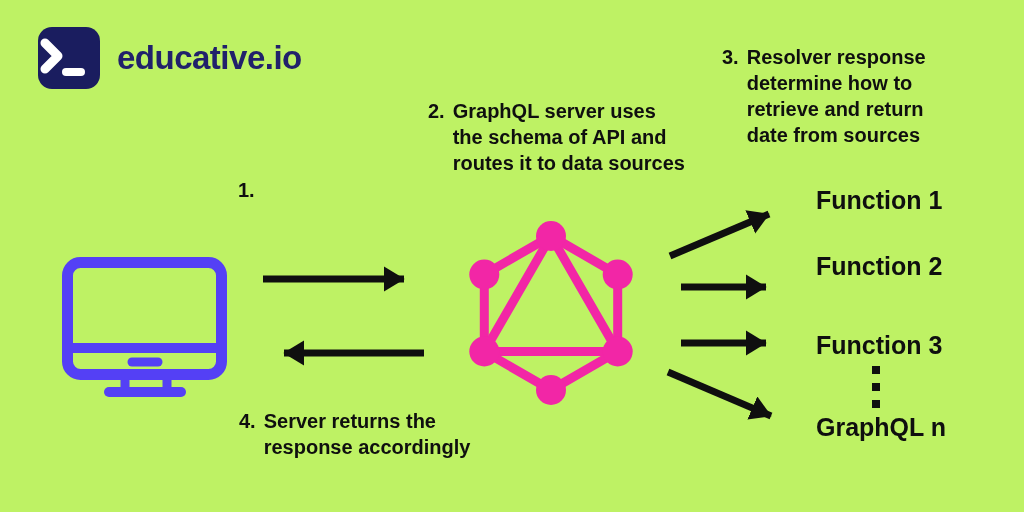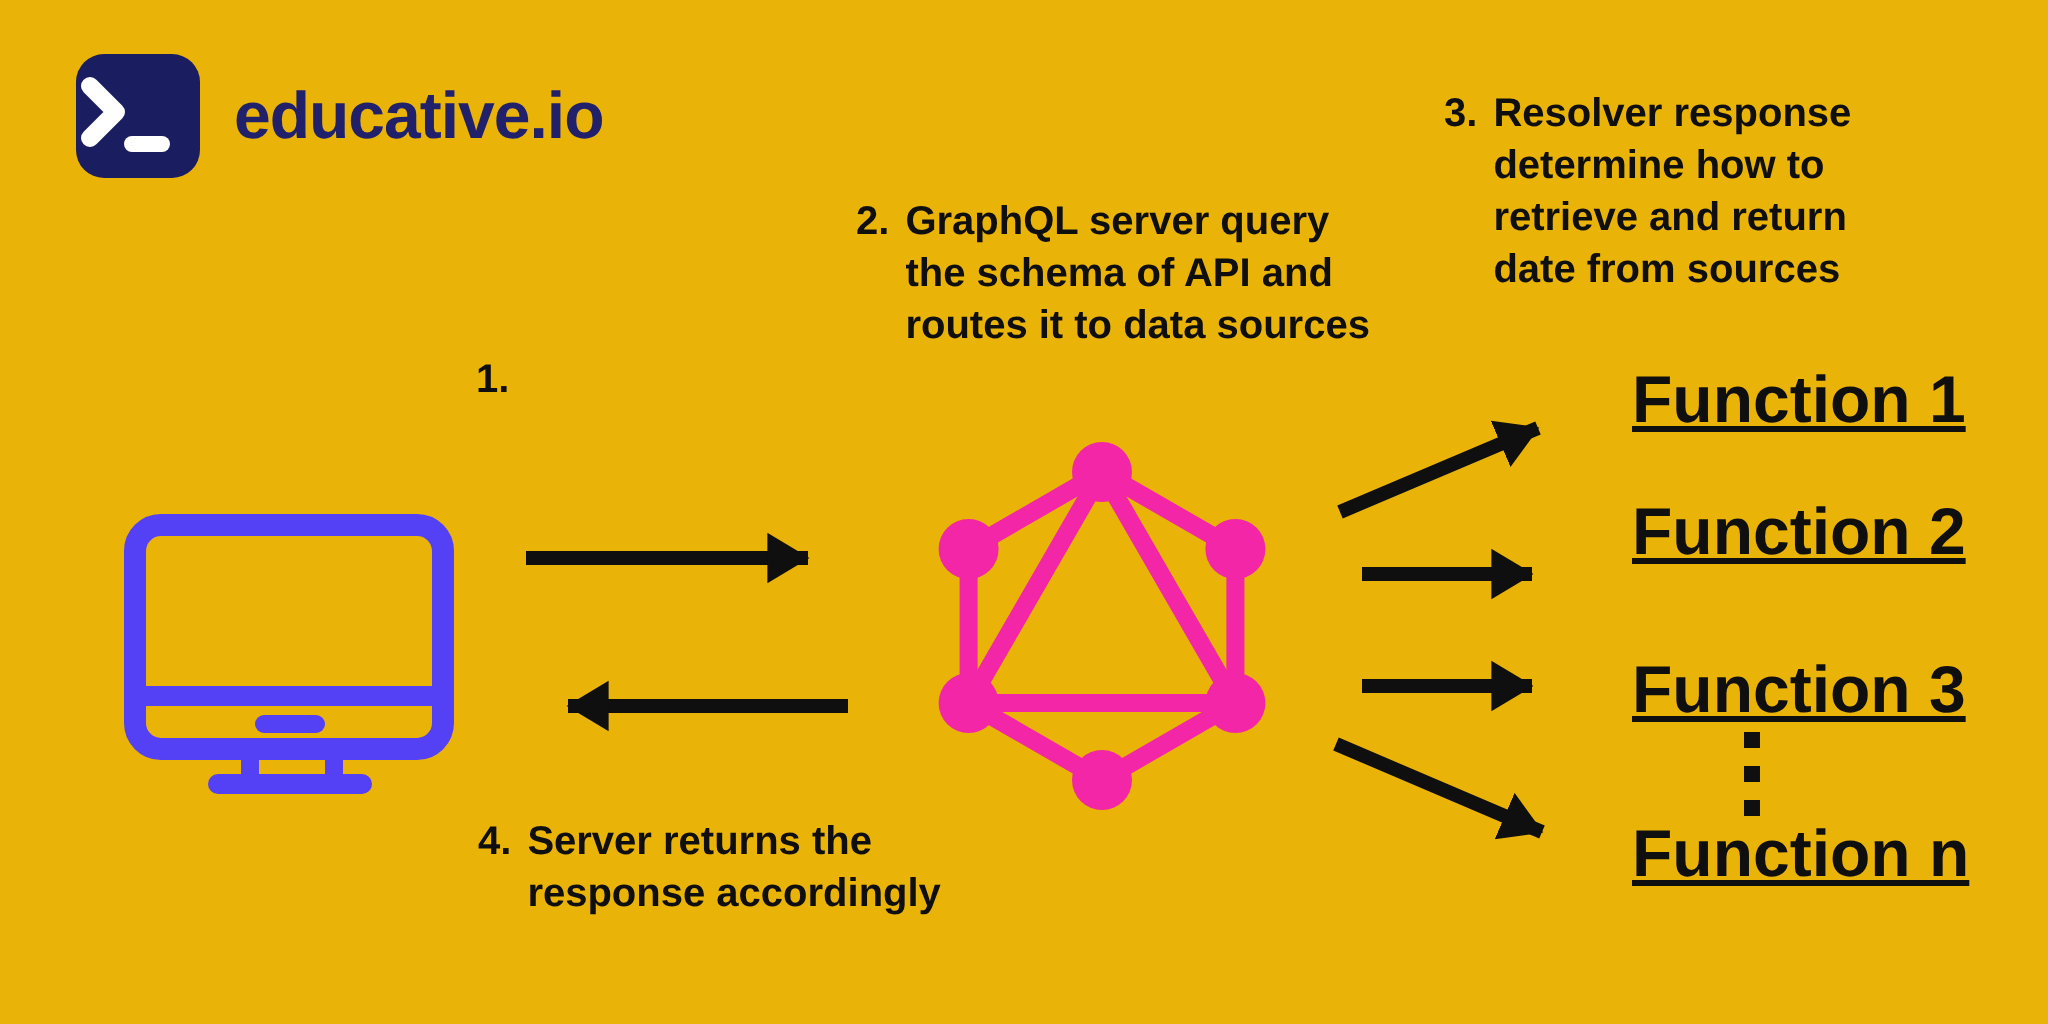--- a/index.html
+++ b/index.html
@@ -1,19 +1,19 @@
 <!DOCTYPE html>
 <html><head>
 <meta charset="utf-8">
 <style>
   html,body{margin:0;padding:0;}
   .canvas{
     position:relative;
     width:1024px;height:512px;
-    background:#eab308;
+    background:#bef264;
     overflow:hidden;
     font-family:"Liberation Sans","DejaVu Sans",sans-serif;
   }
   
   .brand{position:absolute;left:38px;top:27px;display:flex;align-items:center;gap:17px;}
   .brand-square{
     width:62px;height:62px;border-radius:14px;background:#1A1D5F;
     display:flex;align-items:center;justify-content:center;
   }
   .brand-name{
@@ -27,21 +27,21 @@
   }
   .note .num{flex:0 0 auto;}
   .note .txt{white-space:pre-line;}
   .note1{left:238px;top:177px;}
   .note2{left:428px;top:98px;}
   .note3{left:722px;top:44px;}
   .note4{left:239px;top:408px;}
   
   .fn{
     position:absolute;left:816px;
-    font-size:33px;font-weight:700;color:#0F0F0F;line-height:28px;text-decoration:underline;
+    font-size:25px;font-weight:700;color:#0F0F0F;line-height:28px;
   }
   .fn1{top:186px;} .fn2{top:252px;} .fn3{top:331px;} .fn4{top:413px;}
   
   .vdots{position:absolute;left:872px;top:366px;display:flex;flex-direction:column;gap:9px;}
   .vdots i{display:block;width:8px;height:8px;background:#0F0F0F;}
   
   .monitor{position:absolute;left:56px;top:250px;}
   .graphql{position:absolute;left:456px;top:216px;}
   .arrows{position:absolute;left:0;top:0;pointer-events:none;}
 </style>
@@ -104,41 +104,41 @@
       <line x1="681" y1="343" x2="766" y2="343" marker-end="url(#ah)"></line>
       <line x1="668" y1="372" x2="771" y2="416" marker-end="url(#ah)"></line>
     </g>
   </svg>
 
   <div class="note note1">
     <span class="num">1.</span>
   </div>
   <div class="note note2">
     <span class="num">2.</span>
-    <span class="txt">GraphQL server query
+    <span class="txt">GraphQL server uses
 the schema of API and
 routes it to data sources</span>
   </div>
   <div class="note note3">
     <span class="num">3.</span>
     <span class="txt">Resolver response
 determine how to
 retrieve and return
 date from sources</span>
   </div>
   <div class="note note4">
     <span class="num">4.</span>
     <span class="txt">Server returns the
 response accordingly</span>
   </div>
 
   <div class="fn fn1">Function 1</div>
   <div class="fn fn2">Function 2</div>
   <div class="fn fn3">Function 3</div>
-  <div class="fn fn4">Function n</div>
+  <div class="fn fn4">GraphQL n</div>
 
   <div class="vdots">
     <i></i>
     <i></i>
     <i></i>
   </div>
 
 </div>
 
 </body></html>

